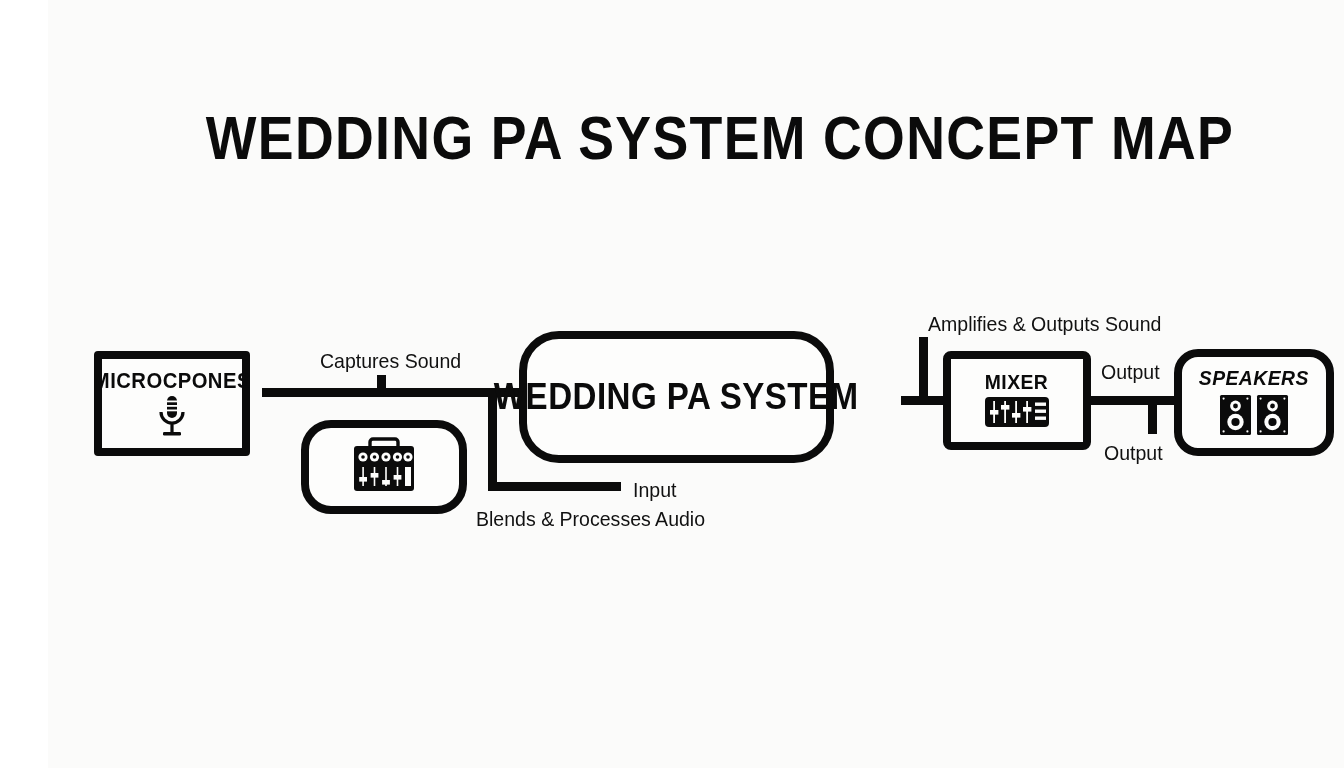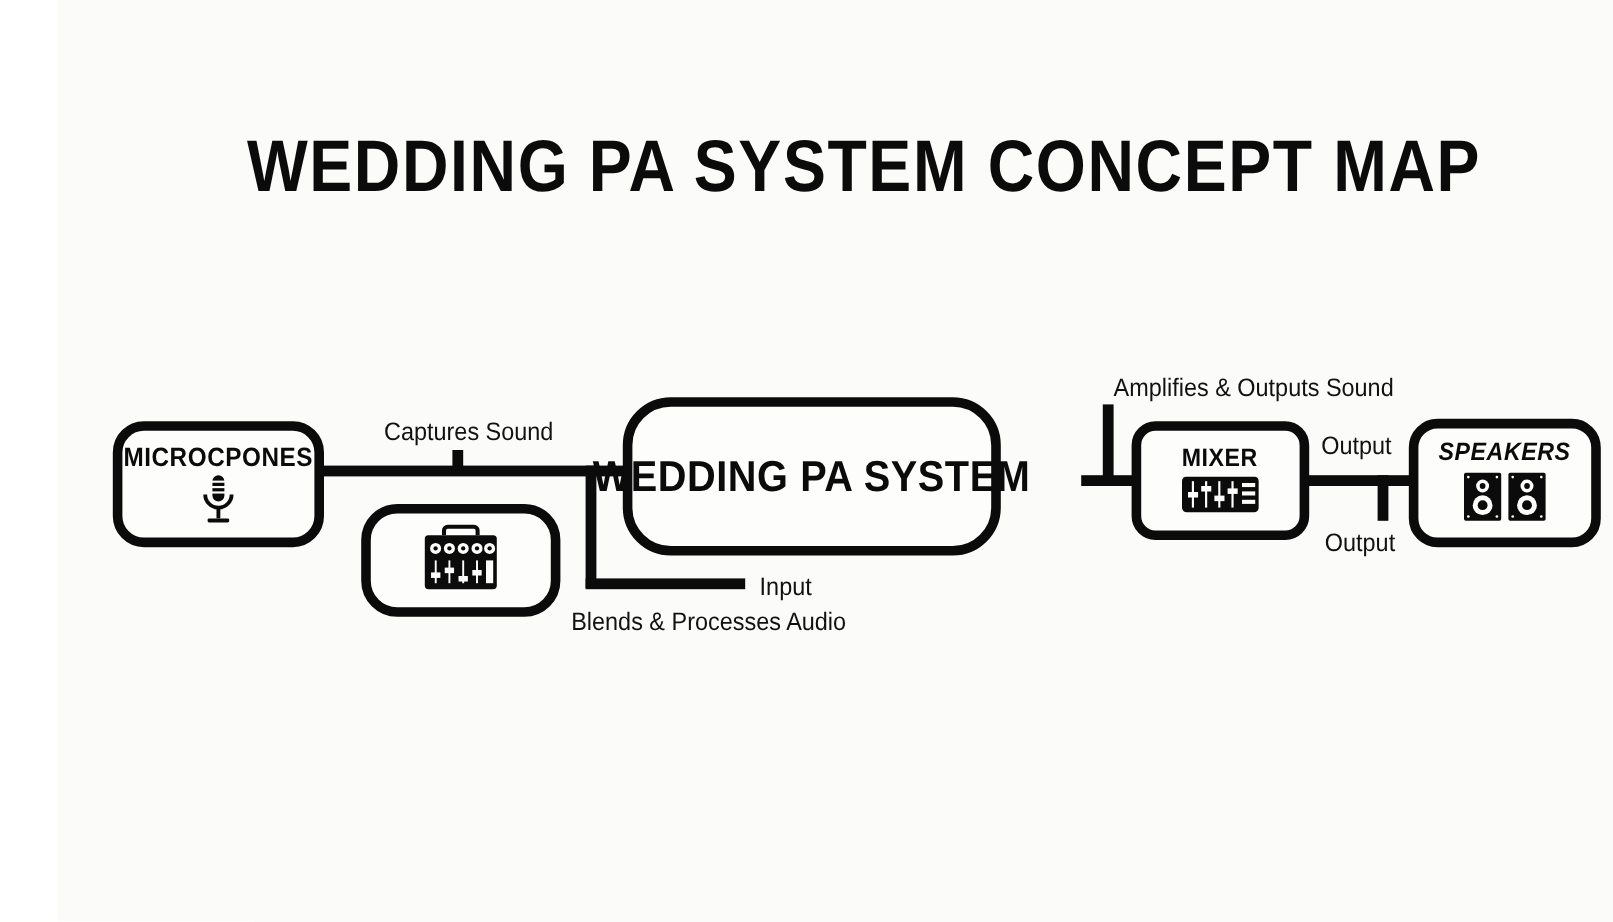--- a/index.html
+++ b/index.html
@@ -48,29 +48,29 @@
   }
   .node-label {
     font-family: "Liberation Sans Narrow", "Liberation Sans", sans-serif;
     font-weight: 700;
     color: #0b0b0b;
     letter-spacing: 0.5px;
     white-space: nowrap;
     transform: scaleX(0.92);
   }
 
-  #node-mics      { left: 46px;   top: 351px; width: 176px; height: 105px; border-radius: 26px; }
+  #node-mics      { left: 46px;   top: 351px; width: 156px; height: 105px; border-radius: 4px; }
   #node-mics .node-label { font-size: 22px; margin-top: 2px; }
 
   #node-console   { left: 253px;  top: 420px; width: 166px; height: 94px;  border-radius: 30px; }
 
   #node-pa        { left: 471px;  top: 331px; width: 315px; height: 132px; border-radius: 40px; }
   #node-pa .node-label { font-size: 36px; }
 
-  #node-mixer     { left: 895px;  top: 351px; width: 148px; height: 99px;  border-radius: 20px; }
+  #node-mixer     { left: 895px;  top: 351px; width: 148px; height: 99px;  border-radius: 8px; }
   #node-mixer .node-label { font-size: 21px; margin-bottom: 2px; }
 
   #node-speakers  { left: 1126px; top: 349px; width: 160px; height: 107px; border-radius: 24px; font-style: italic; }
   #node-speakers .node-label { font-size: 21px; margin-bottom: 3px; }
 
   
   .line {
     position: absolute;
     background: #0b0b0b;
     z-index: 1;

